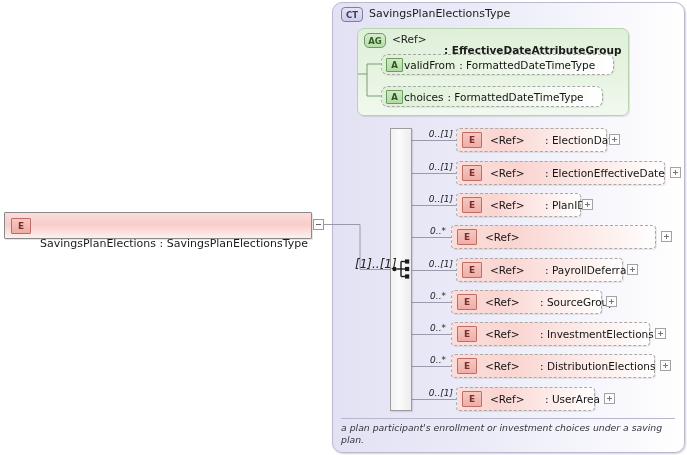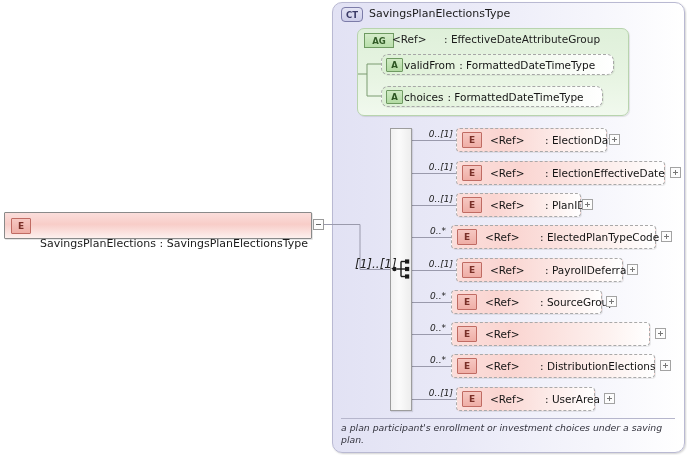--- a/index.html
+++ b/index.html
@@ -92,40 +92,41 @@
   #attribute-group-box {
     left: 357px; top: 28px; width: 272px; height: 88px;
     background: linear-gradient(to bottom,#dff0da 0%, #e7f4e2 55%, #f1f9ee 100%);
     border: 1px solid #b8d4ae;
     border-radius: 7px;
     box-shadow: 1px 1px 1px rgba(0,0,0,0.10);
     z-index: 2;
   }
   #ag-badge {
     left: 364px; top: 33px;
-    width: 30px; height: 15px;
+    width: 22px; height: 15px;
     border: 1px solid #6e9a61;
-    border-radius: 0;
+    border-radius: 5px;
     background: linear-gradient(to bottom,#d5ecca,#b9dfab);
     color: #335c28;
     font-size: 8.5px; font-weight: bold;
     display: flex; align-items: center; justify-content: center;
     z-index: 4;
   }
   #ag-ref-label {
     left: 392px; top: 33px;
     font-size: 10.5px; color: #1b1b1b;
     white-space: nowrap;
     z-index: 4;
   }
   #ag-type-label {
-    left: 444px; top: 33px;
+    left: 444px; top: 44px;
     font-size: 10.5px; color: #1b1b1b;
     white-space: nowrap;
     z-index: 4;
+    font-weight: bold;
   }
 
   
   .attr-row {
     height: 21px;
     border: 1px dashed #a7a7a7;
     border-radius: 7px;
     background: linear-gradient(to right,#ddf0d6 0%, #e8f5e2 40%, #fbfdfa 90%, #ffffff 100%);
     display: flex; align-items: center;
     padding-left: 4px;
@@ -327,21 +328,20 @@
   <span class="ref-label">&lt;Ref&gt;</span>
   <span class="type-label">: PlanID</span>
 </div>
 <div class="abs elem-toggle" style="left:582px; top:199px;"></div>
 
 <div class="abs connector-line" style="left:412px; top:237px; width:39px;"></div>
 <div class="abs cardinality" style="left:419px; top:226px; width:27px;">0..*</div>
 <div class="abs elem-row" style="left:451px; top:225px; width:205px;">
   <span class="badge-e">E</span>
   <span class="ref-label">&lt;Ref&gt;</span>
-  <span class="type-label">: ElectedPlanTypeCode</span>
 </div>
 <div class="abs elem-toggle" style="left:661px; top:231px;"></div>
 
 <div class="abs connector-line" style="left:412px; top:270px; width:44px;"></div>
 <div class="abs cardinality" style="left:421px; top:259px; width:32px;">0..[1]</div>
 <div class="abs elem-row" style="left:456px; top:258px; width:167px;">
   <span class="badge-e">E</span>
   <span class="ref-label">&lt;Ref&gt;</span>
   <span class="type-label">: PayrollDeferral</span>
 </div>
@@ -354,20 +354,21 @@
   <span class="ref-label">&lt;Ref&gt;</span>
   <span class="type-label">: SourceGroup</span>
 </div>
 <div class="abs elem-toggle" style="left:606px; top:296px;"></div>
 
 <div class="abs connector-line" style="left:412px; top:334px; width:39px;"></div>
 <div class="abs cardinality" style="left:419px; top:323px; width:27px;">0..*</div>
 <div class="abs elem-row" style="left:451px; top:322px; width:199px;">
   <span class="badge-e">E</span>
   <span class="ref-label">&lt;Ref&gt;</span>
+  <span class="type-label">: InvestmentElections</span>
 </div>
 <div class="abs elem-toggle" style="left:655px; top:328px;"></div>
 
 <div class="abs connector-line" style="left:412px; top:366px; width:39px;"></div>
 <div class="abs cardinality" style="left:419px; top:355px; width:27px;">0..*</div>
 <div class="abs elem-row" style="left:451px; top:354px; width:204px;">
   <span class="badge-e">E</span>
   <span class="ref-label">&lt;Ref&gt;</span>
   <span class="type-label">: DistributionElections</span>
 </div>

